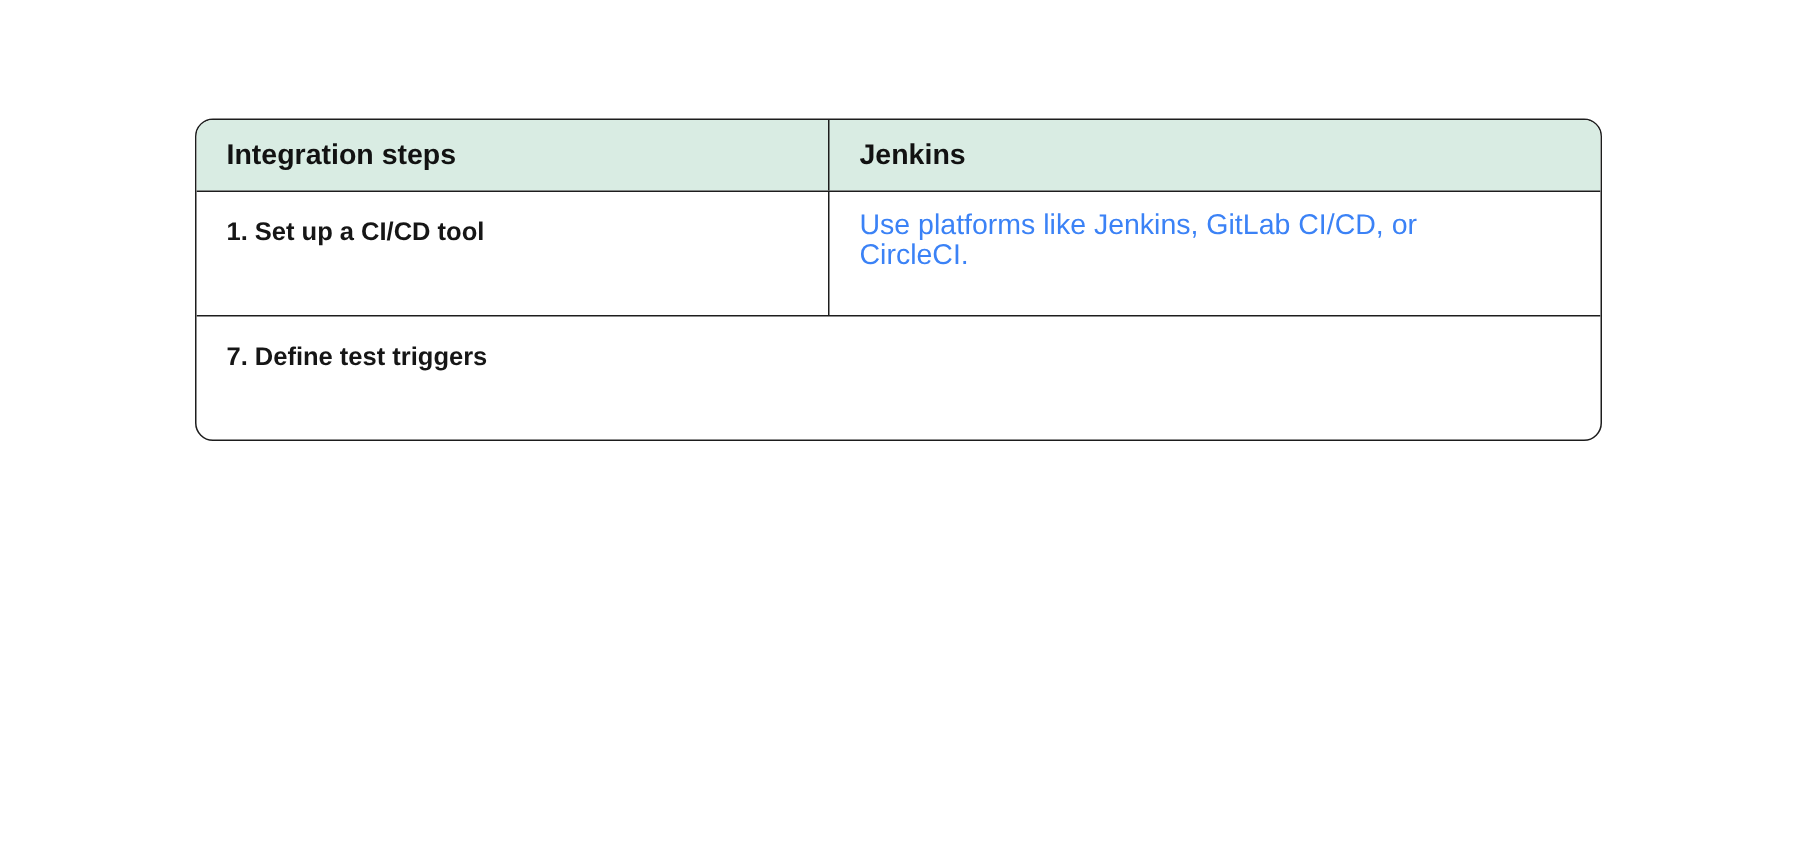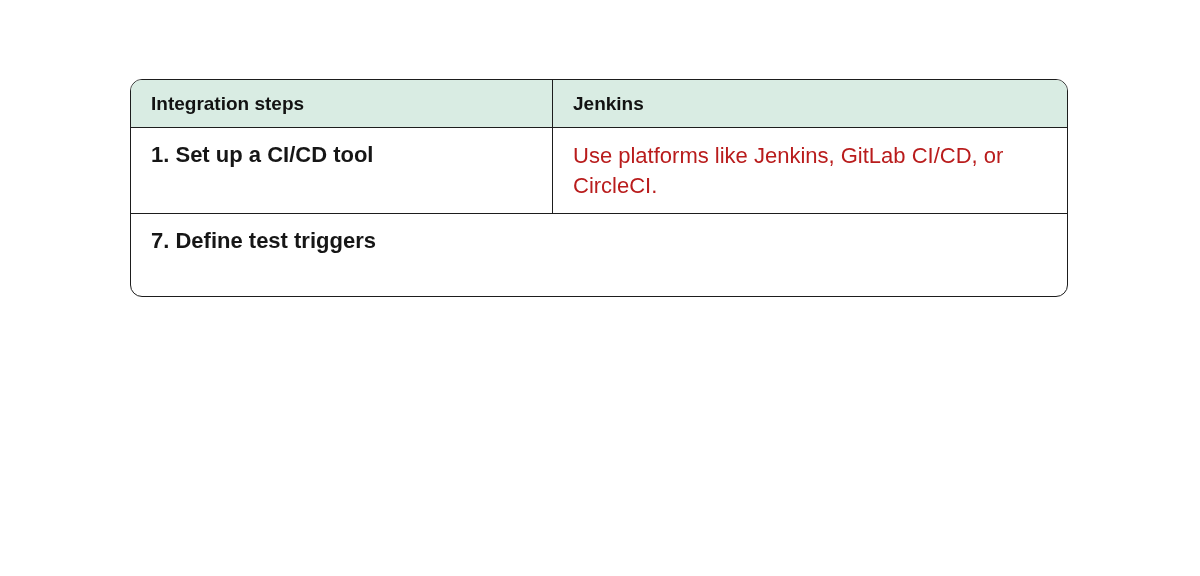--- a/index.html
+++ b/index.html
@@ -45,31 +45,31 @@
     min-height: 83px;
   }
   .tbody-row.tall {
     min-height: 115px;
   }
   .cell.col2 {
     border-left: 1px solid #1d1d1d;
   }
   .step-cell {
     padding: 14px 20px 12px 20px;
-    font-size: 22px;
+    font-size: 17px;
     font-weight: 700;
     line-height: 26px;
     color: #161616;
   }
   .details-cell {
     padding: 13px 20px 12px 20px;
-    font-size: 22px;
+    font-size: 19px;
     font-weight: 400;
-    line-height: 30px;
-    color: #b91c1c;
+    line-height: 20px;
+    color: #3b82f6;
     white-space: pre-line;
   }
 </style>
 </head>
 <body>
 
 <div class="canvas">
   <div class="info-table">
 
     <div class="trow thead">

